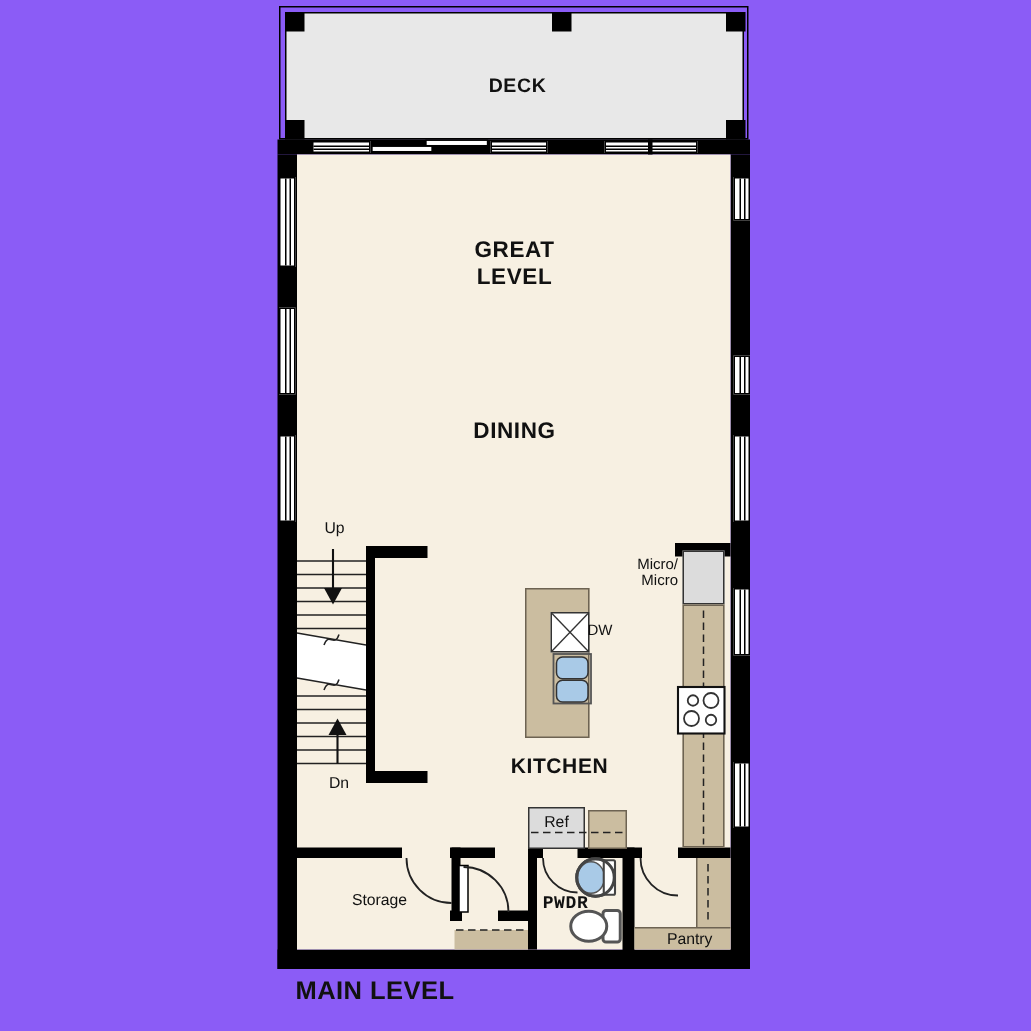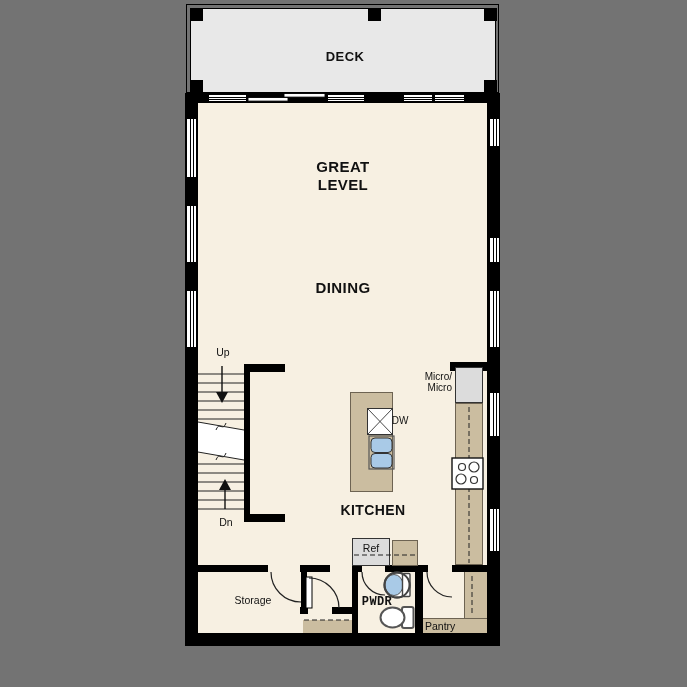--- a/index.html
+++ b/index.html
@@ -1,20 +1,20 @@
 <!DOCTYPE html>
 <html style="--floor: #f7f0e2; --deck: #e8e8e8; --casework: #cbbda0; --appliance: #dcdcdc; --fixture_blue: #a9cae7; --wall: #000000; --text: #111111;"><head>
 <meta charset="utf-8">
 <style>
   :root{
     --floor:#f7f0e2; --deck:#e8e8e8; --casework:#cbbda0; --appliance:#dcdcdc;
     --fixture_blue:#a9cae7; --wall:#000000; --text:#111111;
   }
   html,body{margin:0;padding:0;background:#fff;}
-  #stage{position:relative;width:687px;height:687px;background:#737373;overflow:hidden;
+  #stage{position:relative;width:687px;height:687px;background:#8b5cf6;overflow:hidden;
          font-family:"Liberation Sans",sans-serif;color:var(--text);}
   .wall{position:absolute;background:var(--wall);}
   .floor{position:absolute;background:var(--floor);}
   .case{position:absolute;background:var(--casework);border:1px solid #6d6352;box-sizing:border-box;}
   .appl{position:absolute;background:var(--appliance);border:1px solid #333;box-sizing:border-box;}
   .window{position:absolute;background:#fff;border:1px solid #000;box-sizing:border-box;}
   .win-v::before,.win-v::after{content:"";position:absolute;top:0;bottom:0;width:1px;background:#000;}
   .win-v::before{left:3px;} .win-v::after{left:6px;}
   .win-h::before,.win-h::after{content:"";position:absolute;left:0;right:0;height:1px;background:#000;}
   .win-h::before{top:2px;} .win-h::after{top:4px;}
@@ -170,23 +170,24 @@
 
   <div class="lbl room-lbl" style="left:305px;top:48px;width:80px;font-size:13px;">DECK</div>
   <div class="lbl room-lbl" style="left:303px;top:158px;width:80px;">
     <div>GREAT</div>
     <div>LEVEL</div>
   </div>
   <div class="lbl room-lbl" style="left:303px;top:279px;width:80px;">DINING</div>
   <div class="lbl room-lbl" style="left:333px;top:501px;width:80px;font-size:14px;">KITCHEN</div>
   <div class="lbl room-lbl" style="left:352px;top:593px;width:50px;font-size:12px;font-family:Liberation Mono, monospace;">PWDR</div>
   <div class="lbl sm-lbl" style="left:223px;top:595px;width:60px;text-align:center;">Storage</div>
-  <div class="lbl sm-lbl" style="left:425px;top:621px;width:50px;text-align:left;">Pantry</div>
+  <div class="lbl sm-lbl" style="left:425px;top:621px;width:50px;text-align:right;">Pantry</div>
   <div class="lbl sm-lbl" style="left:352px;top:543px;width:38px;text-align:center;">Ref</div>
   <div class="lbl sm-lbl" style="left:367px;top:415px;width:26px;text-align:center;font-size:10px;margin-left:20px;">DW</div>
   <div class="lbl sm-lbl" style="left:408px;top:371px;width:44px;text-align:right;font-size:10px;">
     <div>Micro/</div>
     <div>Micro</div>
   </div>
   <div class="lbl sm-lbl" style="left:210px;top:347px;width:26px;text-align:center;">Up</div>
   <div class="lbl sm-lbl" style="left:212px;top:517px;width:28px;text-align:center;">Dn</div>
+  <div class="lbl title-lbl" style="left:197px;top:651px;">MAIN LEVEL</div>
 
 </div>
 
 </body></html>

